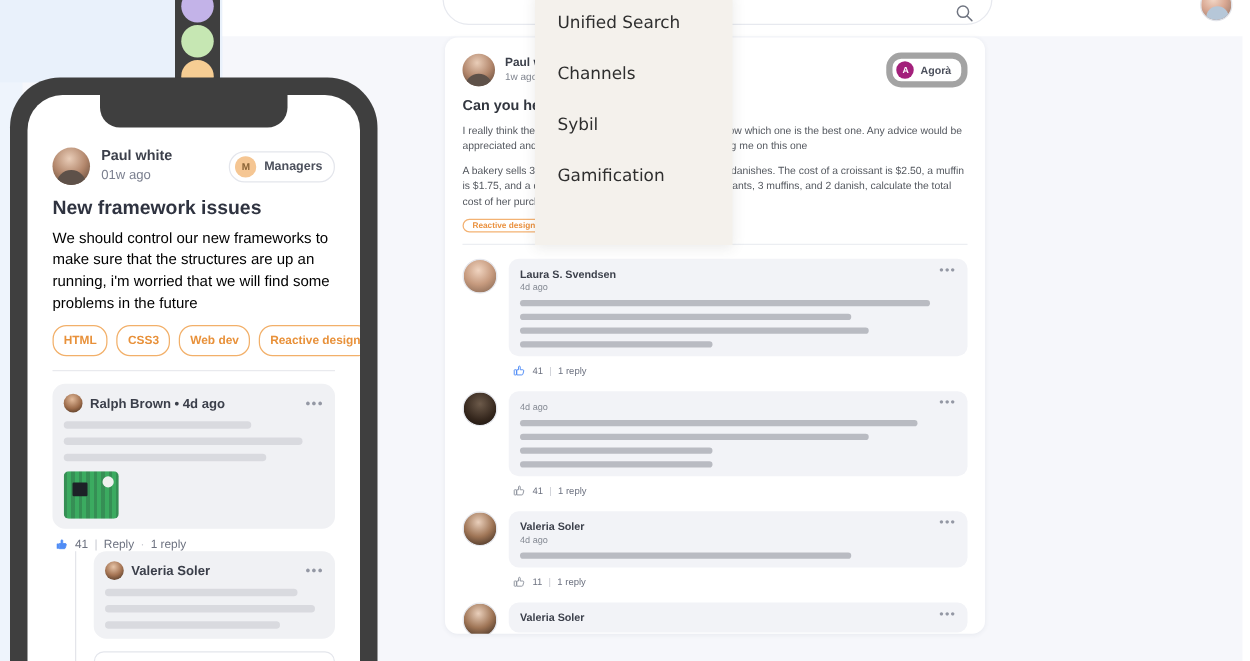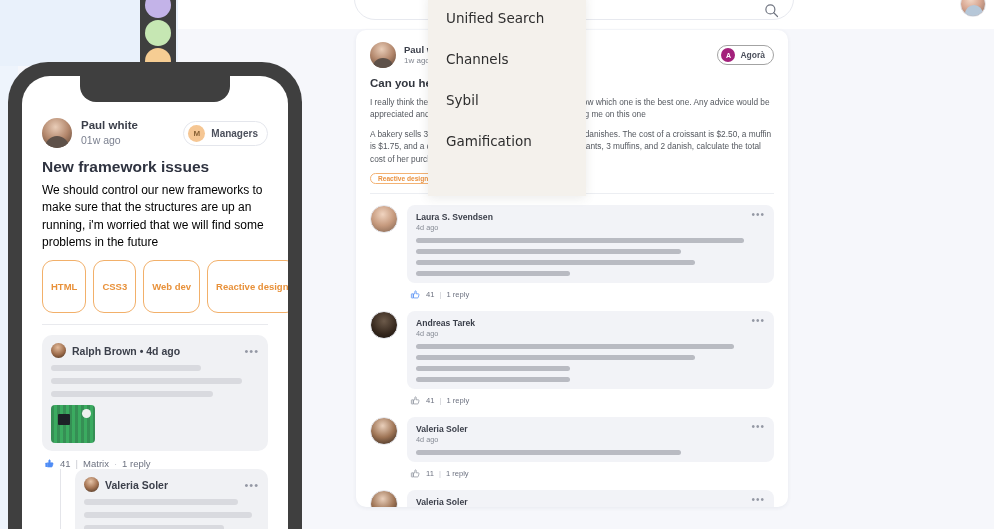--- a/index.html
+++ b/index.html
@@ -130,21 +130,21 @@
     margin-top: 10px;
     font-size: 15.5px; font-weight: bold; color: #2f3340;
   }
   .post-text {
     margin-top: 6px;
     font-size: 12px; color: #000000; line-height: 1.44;
   }
   .tag-row { margin-top: 9px; display: flex; gap: 7px; flex-wrap: nowrap; }
   .tag {
     border: 1px solid #f2b06a; color: #e8913a;
-    border-radius: 11px; padding: 20px 8px;
+    border-radius: 11px; padding: 6px 8px;
     font-size: 9.5px; font-weight: bold; white-space: nowrap;
   }
   .divider { margin-top: 11px; height: 1px; background: #e9eaee; }
 
   
   .cmt { margin-top: 10px; text-align: right; }
   .cmt-bubble {
     background: #f0f1f4; border-radius: 10px; padding: 8px 9px;
     position: relative;
   }
@@ -214,21 +214,21 @@
   }
   .d-avatar::after {
     content: ""; position: absolute; left: 2px; top: 16px;
     width: 22px; height: 14px; border-radius: 11px 11px 0 0;
     background: #5e5149;
   }
   .d-author { font-size: 9.5px; font-weight: bold; color: #3b3f4a; line-height: 1.25; }
   .d-time { font-size: 8px; color: #80858f; line-height: 1.3; }
   .d-badge {
     margin-left: auto; display: flex; align-items: center; gap: 5px;
-    border: 1px solid #a3a3a3; border-radius: 12px; padding: 2px 8px 2px 3px;
+    border: 5px solid #a3a3a3; border-radius: 12px; padding: 2px 8px 2px 3px;
   }
   .d-badge .circ {
     width: 14px; height: 14px; border-radius: 50%;
     background: #a3207b;
     display: flex; align-items: center; justify-content: center;
     color: #fff; font-size: 7px; font-weight: bold;
   }
   .d-badge .lbl { font-size: 8.5px; color: #4c505c; font-weight: 600; }
   .d-title { margin-top: 9px; font-size: 11.5px; font-weight: bold; color: #32363f; }
   .d-para { margin-top: 7px; font-size: 8.3px; color: #54585f; line-height: 1.5; }
@@ -349,21 +349,20 @@
           <span class="pipe">|</span>
           <span>1 reply</span>
         </div>
       </div>
     </div>
 
     <div class="d-cmt">
       <div class="d-cmt-av av-andreas"></div>
       <div class="d-cmt-main">
         <div class="d-bubble">
-          <div class="d-cmt-name">Andreas Tarek</div>
           <div class="d-cmt-time">4d ago</div>
           <div class="d-dots">•••</div>
           <div class="d-skel" style="width:91%"></div>
           <div class="d-skel" style="width:80%"></div>
           <div class="d-skel" style="width:44%"></div>
           <div class="d-skel" style="width:44%"></div>
         </div>
         <div class="d-actions">
           <svg class="like-icon" viewBox="0 0 16 16">
             <path d="M5 7h2V3.8c0-.6.5-1.1 1.1-1.1.5 0 .9.4.9.9V7h3.1c.7 0 1.2.7 1 1.4l-1 3.6c-.1.6-.6 1-1.2 1H5z" fill="none" stroke="#8e939e" stroke-width="1.1"></path>
@@ -452,21 +451,21 @@
             <div class="skel" style="width:78%"></div>
             <div class="thumb"></div>
           </div>
           <div class="cmt-actions">
             <svg class="like-icon" viewBox="0 0 16 16">
               <path d="M5 7h2V3.8c0-.6.5-1.1 1.1-1.1.5 0 .9.4.9.9V7h3.1c.7 0 1.2.7 1 1.4l-1 3.6c-.1.6-.6 1-1.2 1H5z" fill="#4f8cf5" stroke="#4f8cf5" stroke-width="1"></path>
               <rect x="2" y="7" width="2.6" height="6" rx=".6" fill="#4f8cf5"></rect>
             </svg>
             <span>41</span>
             <span class="pipe">|</span>
-            <span>Matrix</span>
+            <span>Reply</span>
             <span class="pipe">·</span>
             <span>1 reply</span>
           </div>
         </div>
 
         <div class="reply-thread">
           <div class="cmt-bubble">
             <div class="cmt-top">
               <div class="avatar-sm v"></div>
               <div class="cmt-name">Valeria Soler</div>

